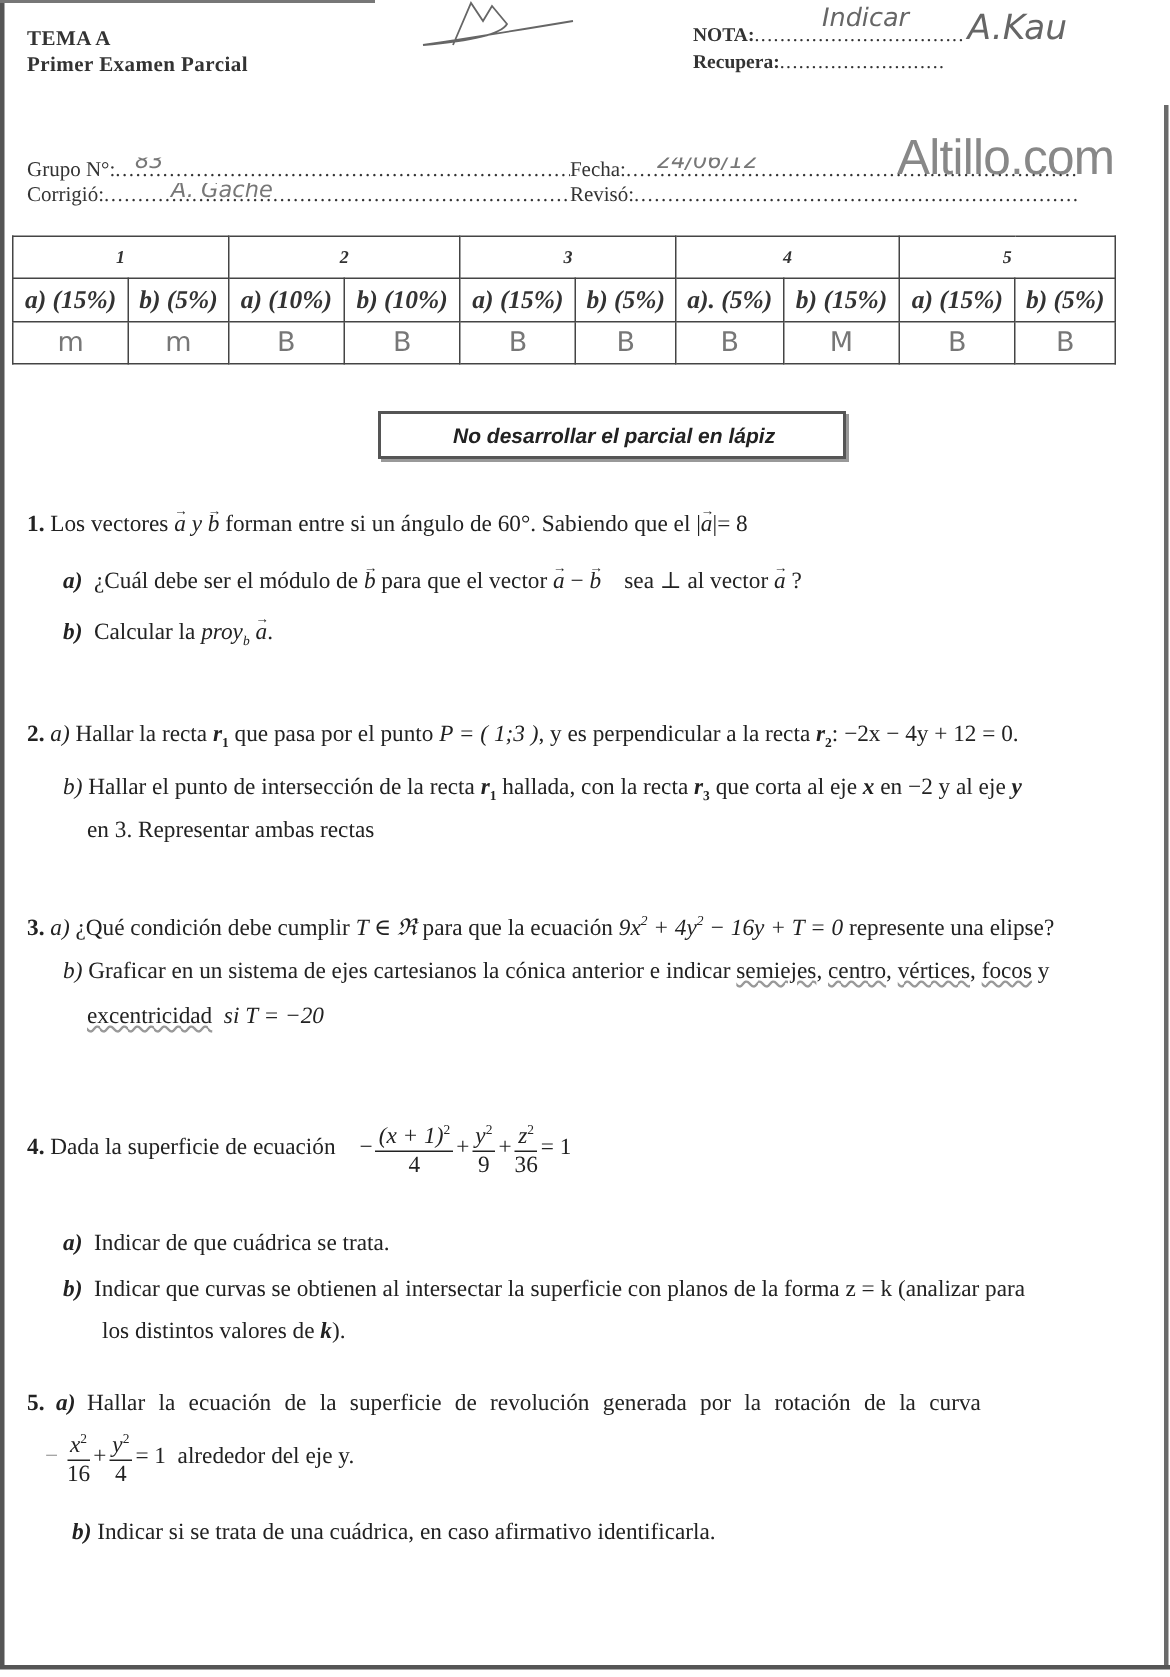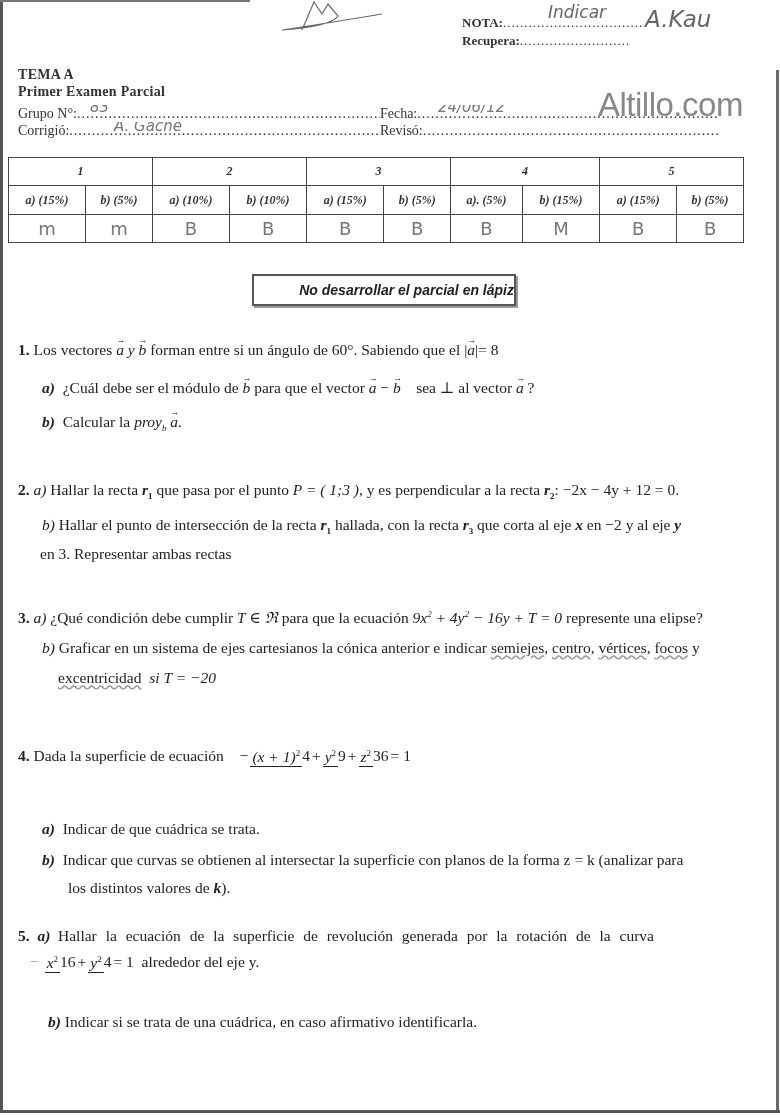--- a/index.html
+++ b/index.html
@@ -4,49 +4,49 @@
 <style>
   html, body { margin: 0; padding: 0; background: #ffffff; }
   body { width: 780px; height: 1118px; position: relative; overflow: hidden;
          font-family: "Liberation Serif", "DejaVu Serif", serif; color: #1a1a1a; }
   .page { position: absolute; left: 0; top: 0; width: 780px; height: 1118px; background: #fff; }
   .left-edge { position: absolute; left: 0; top: 0; width: 3px; height: 1110px; background: #555; }
   .right-edge { position: absolute; left: 776px; top: 70px; width: 3px; height: 1040px; background: #6a6a6a; }
   .bottom-edge { position: absolute; left: 0; top: 1110px; width: 780px; height: 3px; background: #555; }
   .top-edge { position: absolute; left: 0; top: 0; width: 250px; height: 2px; background: #777; }
 
-  .hdr-title { position: absolute; left: 18px; top: 18px; font-weight: bold; font-size: 14px; line-height: 17px; color: #333; letter-spacing: 0.3px; margin-top: 48px; }
+  .hdr-title { position: absolute; left: 18px; top: 18px; font-weight: bold; font-size: 14px; line-height: 17px; color: #333; letter-spacing: 0.3px; }
   .nota { position: absolute; left: 462px; top: 14px; font-weight: bold; font-size: 13px; line-height: 18px; color: #333; }
   .dots { letter-spacing: 1px; font-weight: normal; }
   .hw { font-family: "DejaVu Sans", sans-serif; font-style: italic; font-weight: normal; color: #666; font-size: 15px; }
   .hw-nota { position: absolute; left: 548px; top: 2px; font-size: 17px; }
   .hw-sig { position: absolute; left: 645px; top: 6px; font-size: 23px; }
   .altillo { position: absolute; left: 598px; top: 86px; font-family: "Liberation Sans", sans-serif; font-size: 33px; color: #888; letter-spacing: -0.5px; }
 
   .info { position: absolute; left: 18px; top: 105px; font-size: 14px; line-height: 17px; color: #333; width: 700px; }
   .info-row { display: flex; }
   .info-row .c1 { width: 364px; position: relative; white-space: nowrap; overflow: hidden; }
   .info-row .c2 { width: 340px; position: relative; white-space: nowrap; overflow: hidden; }
   .hw-inline { position: absolute; top: -6px; font-family: "DejaVu Sans", sans-serif; font-style: italic; font-size: 15px; color: #777; }
 
   table.grades { position: absolute; left: 8px; top: 157px; width: 736px; border-collapse: collapse; }
-  table.grades td { border: 1px solid #444; text-align: center; font-style: italic; font-weight: bold; font-size: 12px; color: #333; padding: 0; }
+  table.grades td { border: 1px solid #444; text-align: center; font-style: italic; font-weight: bold; font-size: 17px; color: #333; padding: 0; }
   table.grades tr.r1 td { height: 27px; font-size: 12px; }
   table.grades tr.r2 td { height: 28px; }
   table.grades tr.r3 td { height: 27px; font-family: "DejaVu Sans", sans-serif; font-style: normal; font-weight: normal; font-size: 18px; color: #777; }
 
   .warning { position: absolute; left: 252px; top: 274px; width: 260px; height: 28px; border: 2px solid #555; box-shadow: 2px 2px 0 #999;
-             font-family: "Liberation Sans", sans-serif; font-style: italic; font-weight: bold; font-size: 14px; line-height: 28px; text-align: right; color: #222; }
+             font-family: "Liberation Sans", sans-serif; font-style: italic; font-weight: bold; font-size: 14px; line-height: 28px; text-align: left; color: #222; padding-left: 48px; }
 
   .q { position: absolute; font-size: 15.5px; line-height: 20px; color: #222; white-space: nowrap; }
   .lbl { font-weight: bold; font-style: italic; }
   .vec { position: relative; font-style: italic; }
   .vec::before { content: "→"; position: absolute; left: 0; top: -11px; font-size: 9px; font-style: normal; }
   sup { font-size: 9px; }
-  .frac { display: inline-flex; align-items: center; vertical-align: middle; margin: 0 2px; }
+  .frac { display: inline-flex; flex-direction: column; align-items: center; vertical-align: middle; margin: 0 2px; }
   .frac .num { border-bottom: 1px solid #222; padding: 0 2px; line-height: 18px; }
   .frac .den { line-height: 18px; }
   .ul { text-decoration: underline; text-decoration-style: wavy; text-decoration-color: #999; }
 </style>
 </head>
 <body>
 
 <div class="page">
   <div class="left-edge"></div>
   <div class="right-edge"></div>
@@ -149,21 +149,21 @@
     <b><i>r</i><sub style="font-size:9px">2</sub></b>:
     <span>−2x − 4y + 12 = 0.</span>
   </div>
   <div class="q" style="left:42px;top:515px">
     <i>b)</i>
     <span>Hallar el punto de intersección de la recta</span> <b><i>r</i><sub style="font-size:9px">1</sub></b>
     <span>hallada, con la recta</span> <b><i>r</i><sub style="font-size:9px">3</sub></b>
     <span>que corta al eje</span> <b><i>x</i></b>
     <span>en −2  y al eje</span> <b><i>y</i></b>
   </div>
-  <div class="q" style="left:40px;top:544px">en 3. Representar ambas rectas</div>
+  <div class="q" style="left:58px;top:544px">en 3. Representar ambas rectas</div>
 
   <div class="q" style="left:18px;top:604px">
     <b>3.</b> <i>a)</i>
     <span>¿Qué condición debe cumplir</span>
     <i>T ∈ ℜ</i>
     <span>para que la ecuación</span>
     <i>9x<sup>2</sup> + 4y<sup>2</sup> − 16y + T = 0</i>
     <span>represente una elipse?</span>
   </div>
   <div class="q" style="left:42px;top:638px">

